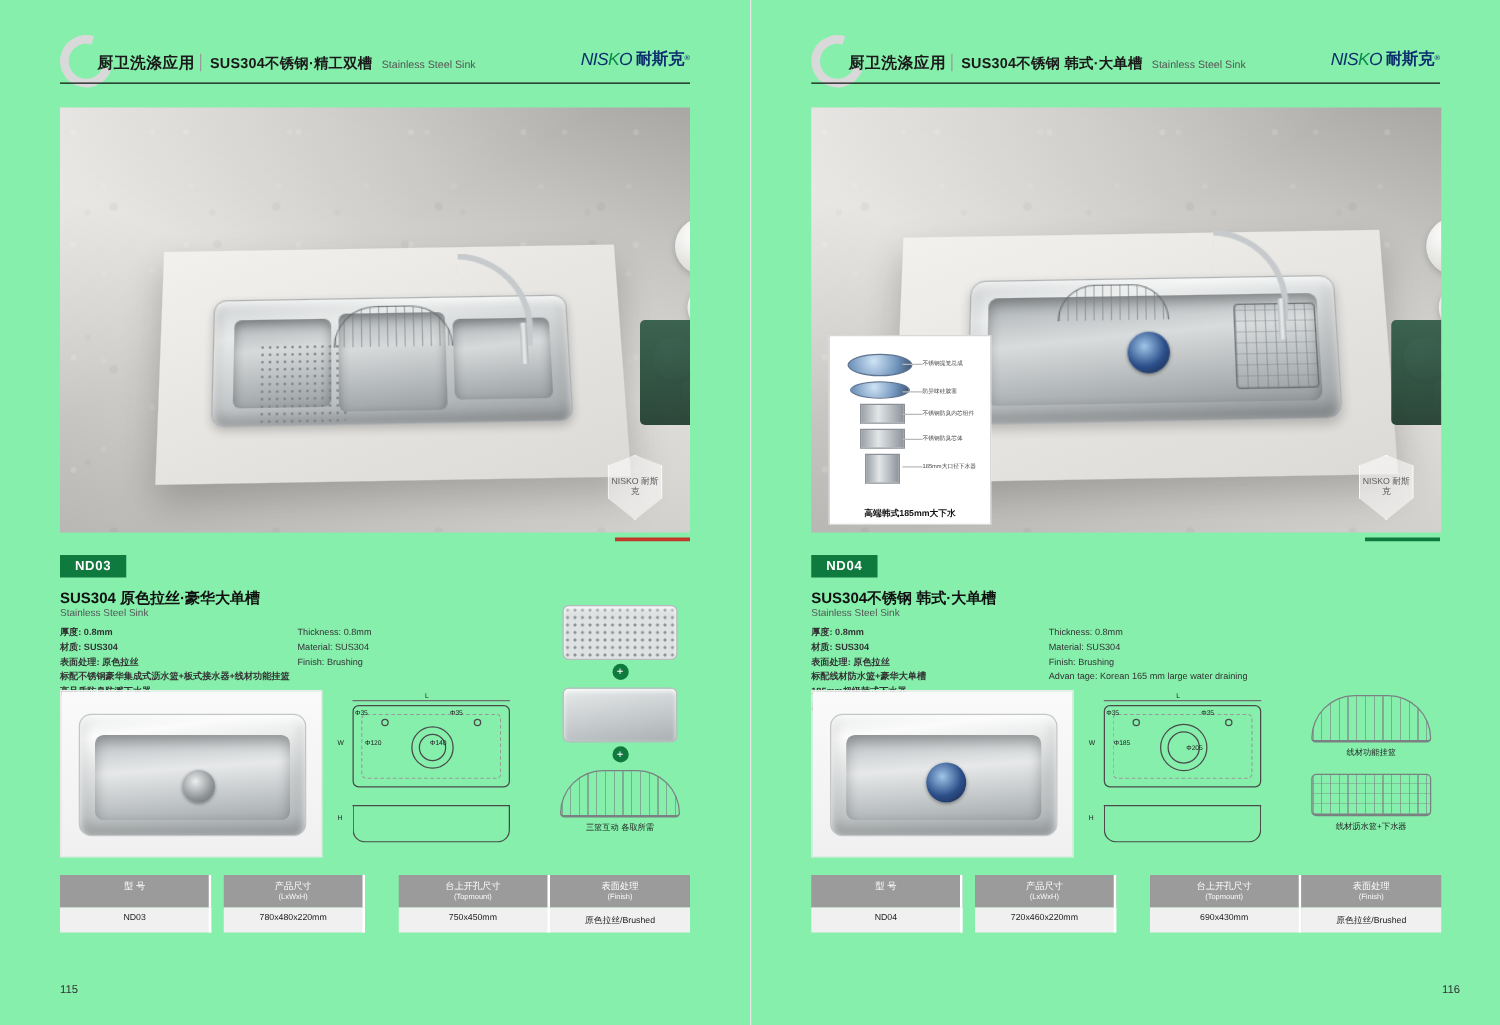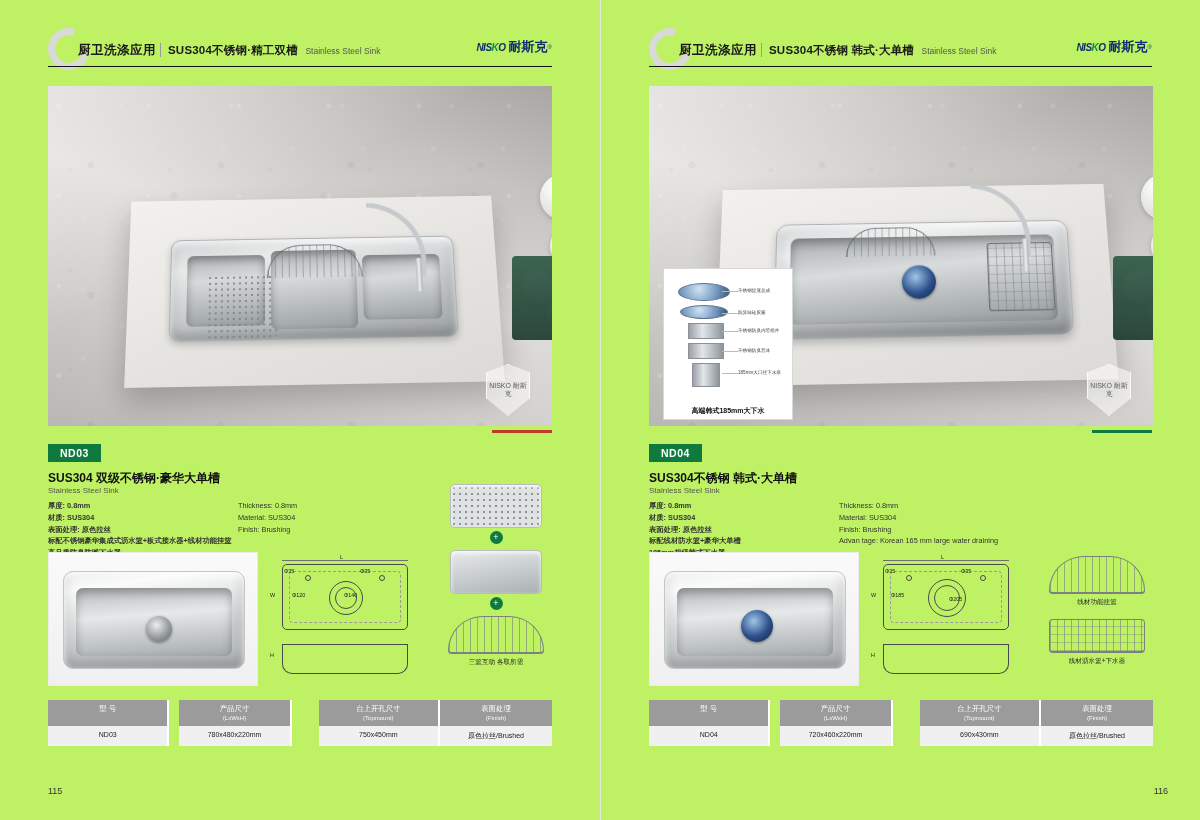--- a/index.html
+++ b/index.html
@@ -4,21 +4,21 @@
 <style>
   * { box-sizing: border-box; }
   html, body {
     margin: 0; padding: 0;
     width: 1200px; height: 820px;
     background: #ffffff;
     font-family: "Liberation Sans", sans-serif;
     overflow: hidden;
   }
   .spread { position: relative; width: 1200px; height: 820px; display: flex; }
-  .page { position: relative; width: 600px; height: 820px; background: #bef264; }
+  .page { position: relative; width: 600px; height: 820px; background: #86efac; }
   .page.right { border-left: 1px solid #e6e6e6; }
 
   
   .hdr { position: absolute; left: 48px; top: 30px; right: 48px; height: 46px; }
   .hdr-c {
     position: absolute; left: 0; top: -2px;
     width: 42px; height: 42px; border-radius: 50%;
     border: 7px solid #d9d9d9; border-right-color: transparent;
     transform: rotate(-28deg);
   }
@@ -29,21 +29,21 @@
   .hdr-sep { position: absolute; left: 112px; top: 13px; width: 1px; height: 14px; background: #9a9a9a; }
   .hdr-sub {
     position: absolute; left: 120px; top: 13px;
     font-size: 11.5px; font-weight: bold; color: #1a1a1a; letter-spacing: .2px;
   }
   .hdr-sub-en { font-size: 8.5px; font-weight: normal; color: #555; margin-left: 4px; letter-spacing: 0; }
   .hdr-rule { position: absolute; left: 0; right: 0; top: 36px; height: 1px; background: #111; }
 
   .logo { position: absolute; right: 0; top: 8px; display: flex; align-items: center; }
   .logo-mark {
-    font-size: 10px; font-weight: bold; font-style: italic;
+    font-size: 14px; font-weight: normal; font-style: italic;
     color: #0d2f6e; letter-spacing: -0.5px;
   }
   .logo-o { color: #0d8b4a; }
   .logo-cn { font-size: 13px; font-weight: bold; color: #0d2f6e; margin-left: 3px; }
   .logo-tm { font-size: 6px; color: #0d2f6e; vertical-align: super; }
 
   
   .hero {
     position: absolute; left: 48px; top: 86px; width: 504px; height: 340px;
     overflow: hidden;
@@ -329,21 +329,21 @@
         <div class="dish d3"></div>
         <div class="dish d4"></div>
       </div>
       <div class="plant"></div>
       <div class="watermark">NISKO
 耐斯克</div>
     </div>
 
     <div class="accent-line"></div>
     <div class="badge">ND03</div>
-    <div class="p-title">SUS304 双级不锈钢·豪华大单槽</div>
+    <div class="p-title">SUS304 原色拉丝·豪华大单槽</div>
     <div class="p-title-en">Stainless Steel Sink</div>
 
     <div class="spec-cn">
       <div>厚度: 0.8mm</div>
       <div>材质: SUS304</div>
       <div>表面处理: 原色拉丝</div>
       <div>标配不锈钢豪华集成式沥水篮+板式接水器+线材功能挂篮</div>
       <div>高品质防臭防溅下水器</div>
     </div>
     <div class="spec-en">

